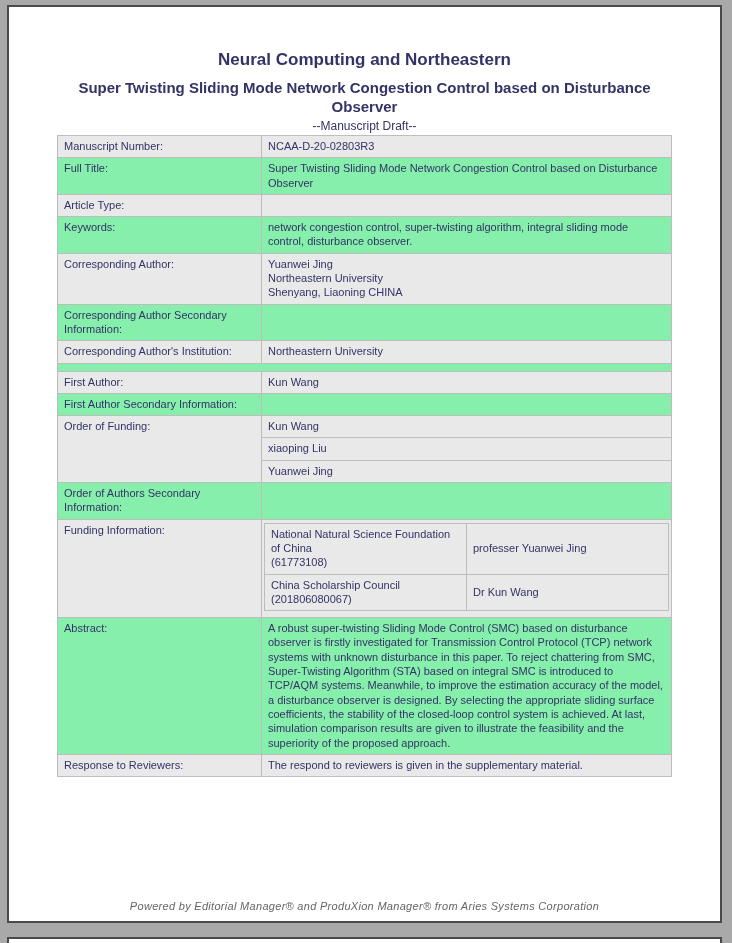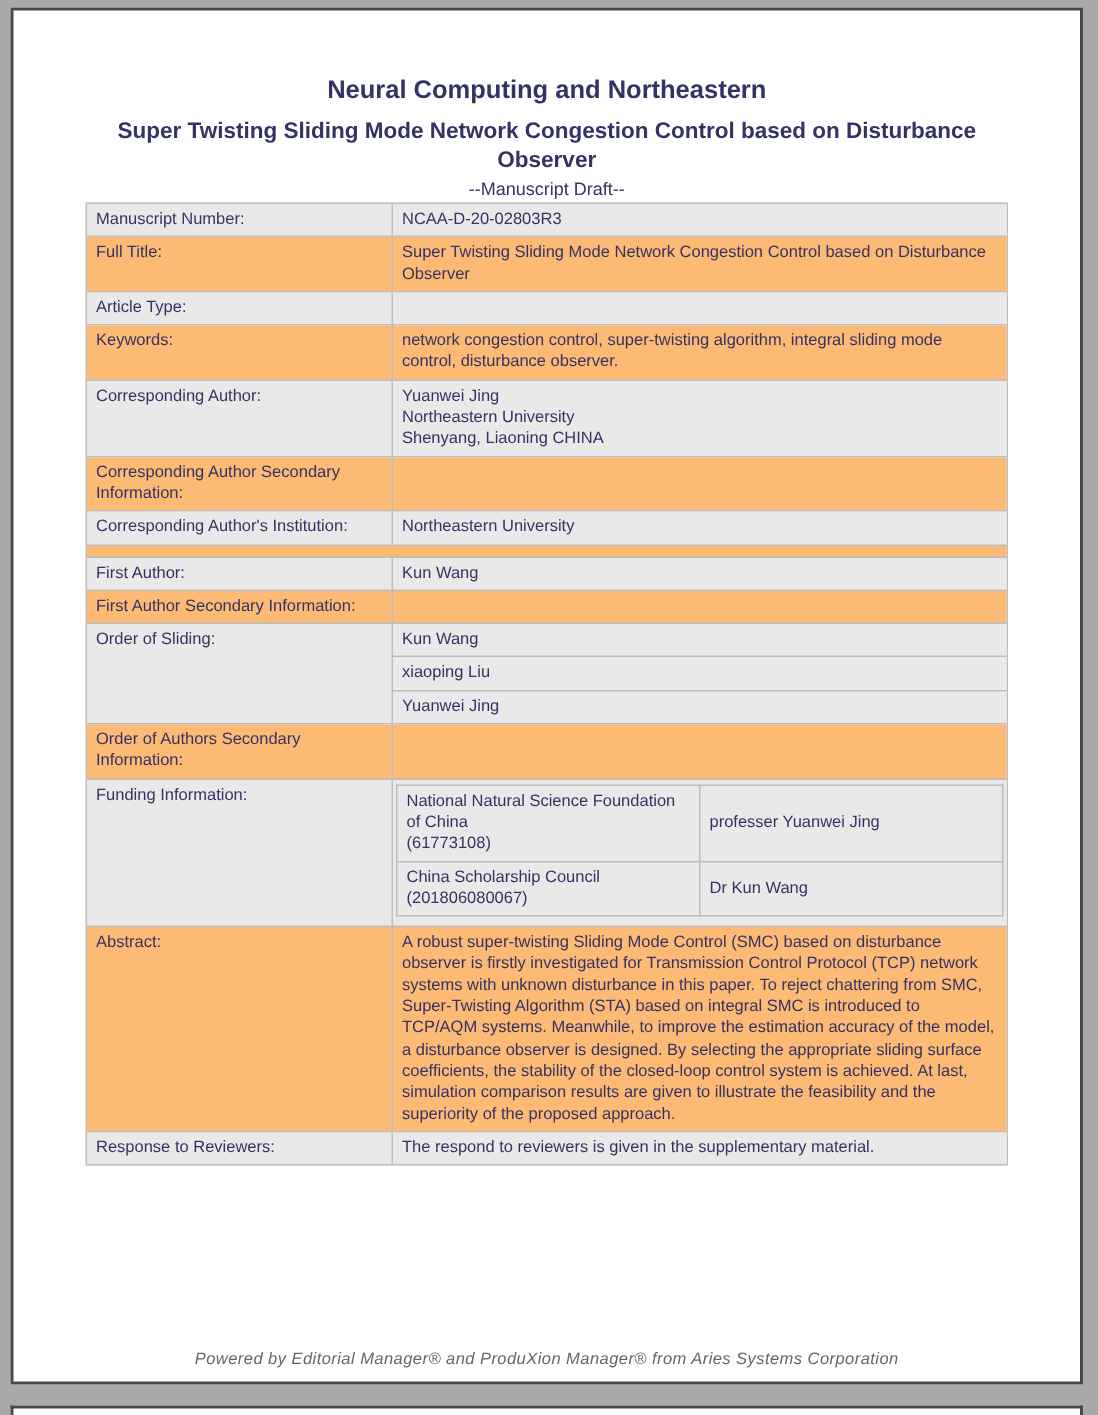--- a/index.html
+++ b/index.html
@@ -53,21 +53,21 @@
     position: absolute;
     left: 48px;
     top: 128px;
     width: 613px;
     border: 1px solid #bdbdbd;
     color: #333366;
     font-size: 11px;
   }
   .row {
     display: flex;
-    background: #fdba74;
+    background: #86efac;
   }
   .row:not(:last-child) {
     border-bottom: 1px solid #bdbdbd;
   }
   .row:nth-child(odd) {
     background: #e9e9e9;
   }
   .cell-label {
     width: 191px;
     padding: 3px 6px 4px 6px;
@@ -179,21 +179,21 @@
       <div class="cell-label">First Author:</div>
       <div class="cell-value">Kun Wang</div>
     </div>
 
     <div class="row">
       <div class="cell-label">First Author Secondary Information:</div>
       <div class="cell-value"></div>
     </div>
 
     <div class="row">
-      <div class="cell-label">Order of Sliding:</div>
+      <div class="cell-label">Order of Funding:</div>
       <div class="cell-value no-pad">
         <div class="sub-item">Kun Wang</div>
         <div class="sub-item">xiaoping Liu</div>
         <div class="sub-item">Yuanwei Jing</div>
       </div>
     </div>
 
     <div class="row">
       <div class="cell-label">Order of Authors Secondary Information:</div>
       <div class="cell-value"></div>

